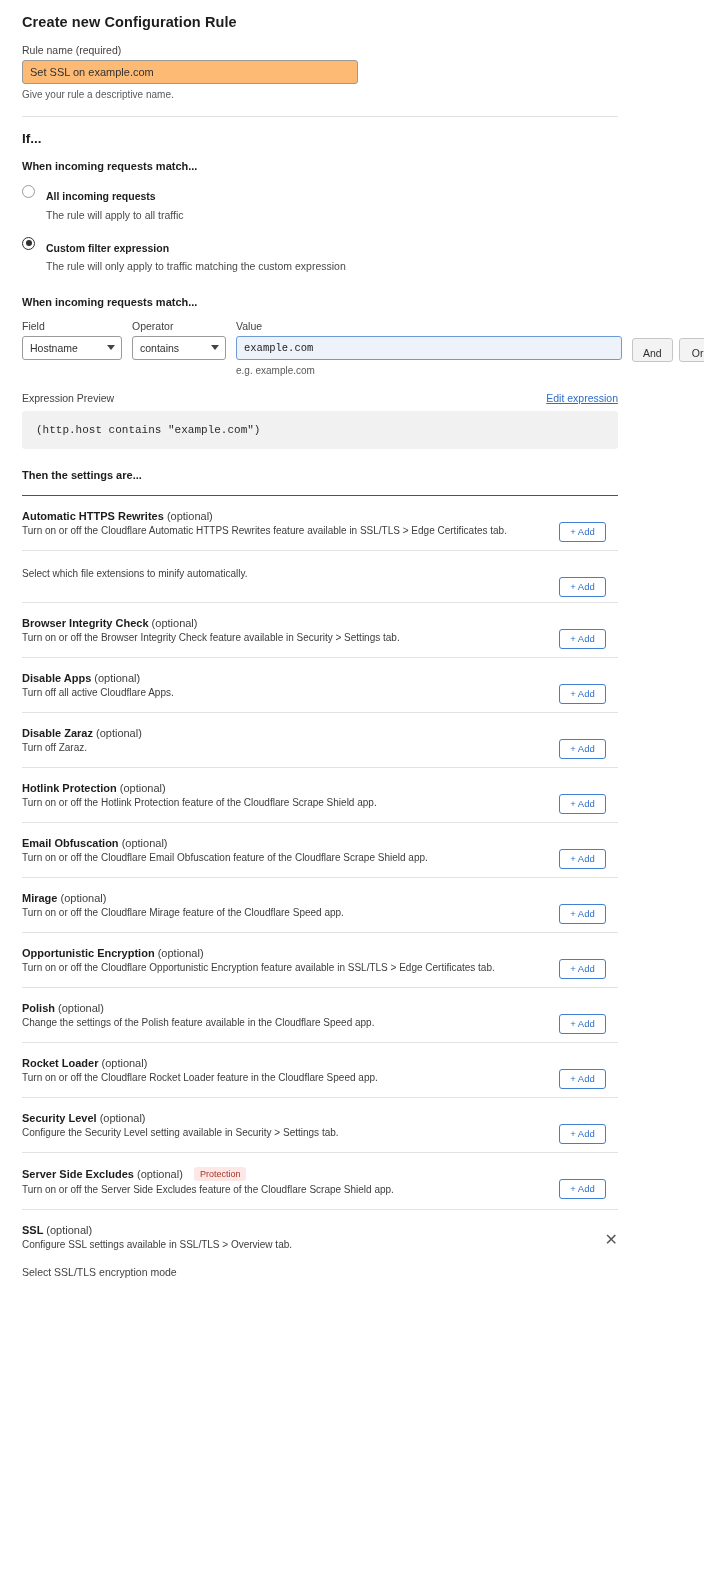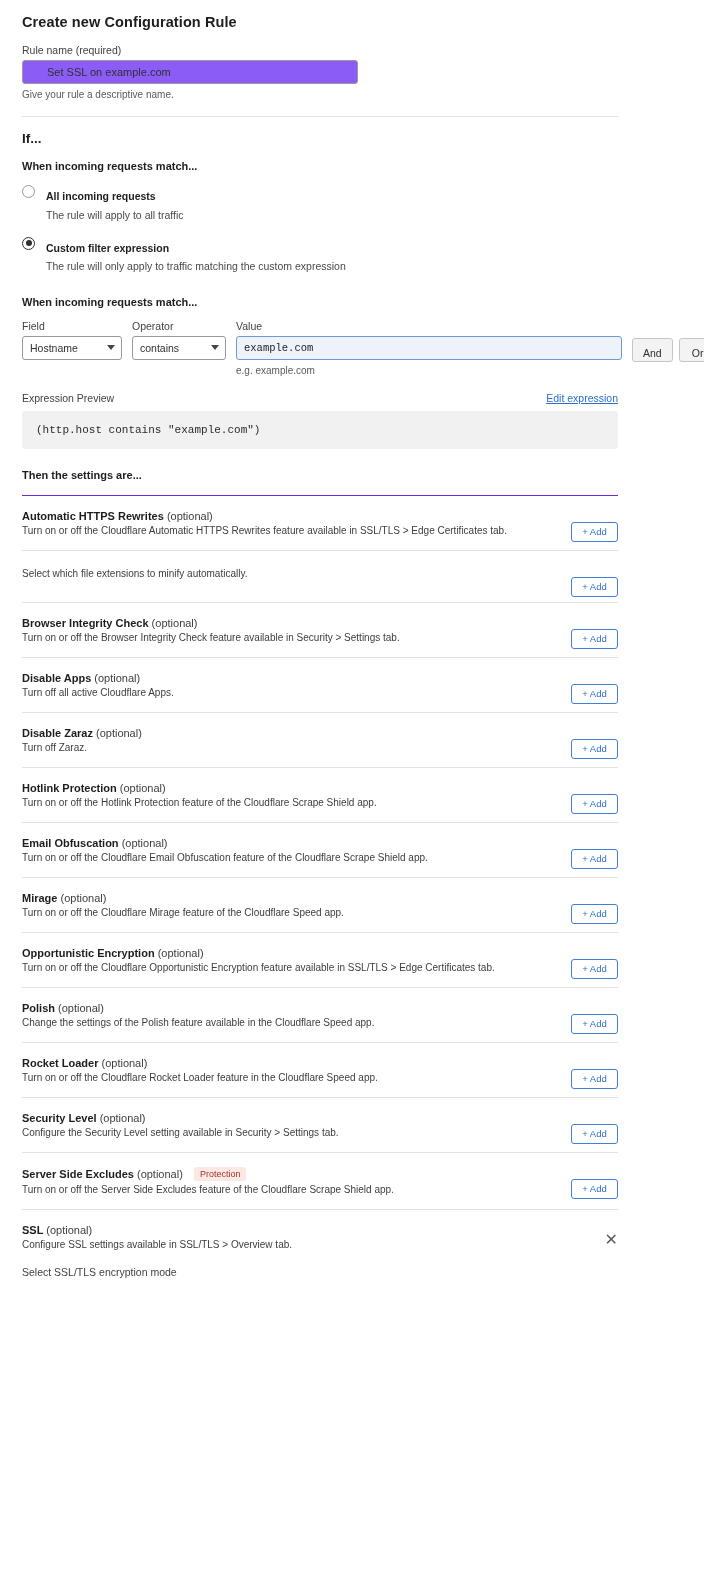--- a/index.html
+++ b/index.html
@@ -28,25 +28,25 @@
   .field-label {
     font-size: 10.5px;
     color: #424242;
     margin-bottom: 4px;
   }
   .text-input {
     width: 336px;
     height: 24px;
     border: 1px solid #9a9a9a;
     border-radius: 3px;
-    padding: 2px 24px;
+    padding: 2px 7px;
     font-size: 11px;
     font-family: "Liberation Sans", sans-serif;
     color: #313131;
-    background: #8b5cf6;
+    background: #fdba74;
     outline: none;
   }
   .helper-text {
     font-size: 10px;
     color: #5a5a5a;
     margin-top: 5px;
   }
   .divider {
     border: none;
     border-top: 1px solid #e2e2e2;
@@ -230,21 +230,21 @@
     padding: 2px 6px;
     vertical-align: 1px;
   }
   .setting-desc {
     font-size: 10px;
     color: #3d3d3d;
     margin-top: 3px;
   }
   .add-btn {
     position: absolute;
-    right: 0;
+    right: 12px;
     top: 26px;
     width: 47px;
     height: 20px;
     border: 1px solid #3f7fd4;
     border-radius: 3px;
     background: #ffffff;
     color: #2c6ecb;
     font-size: 9.5px;
     font-family: "Liberation Sans", sans-serif;
     cursor: pointer;

